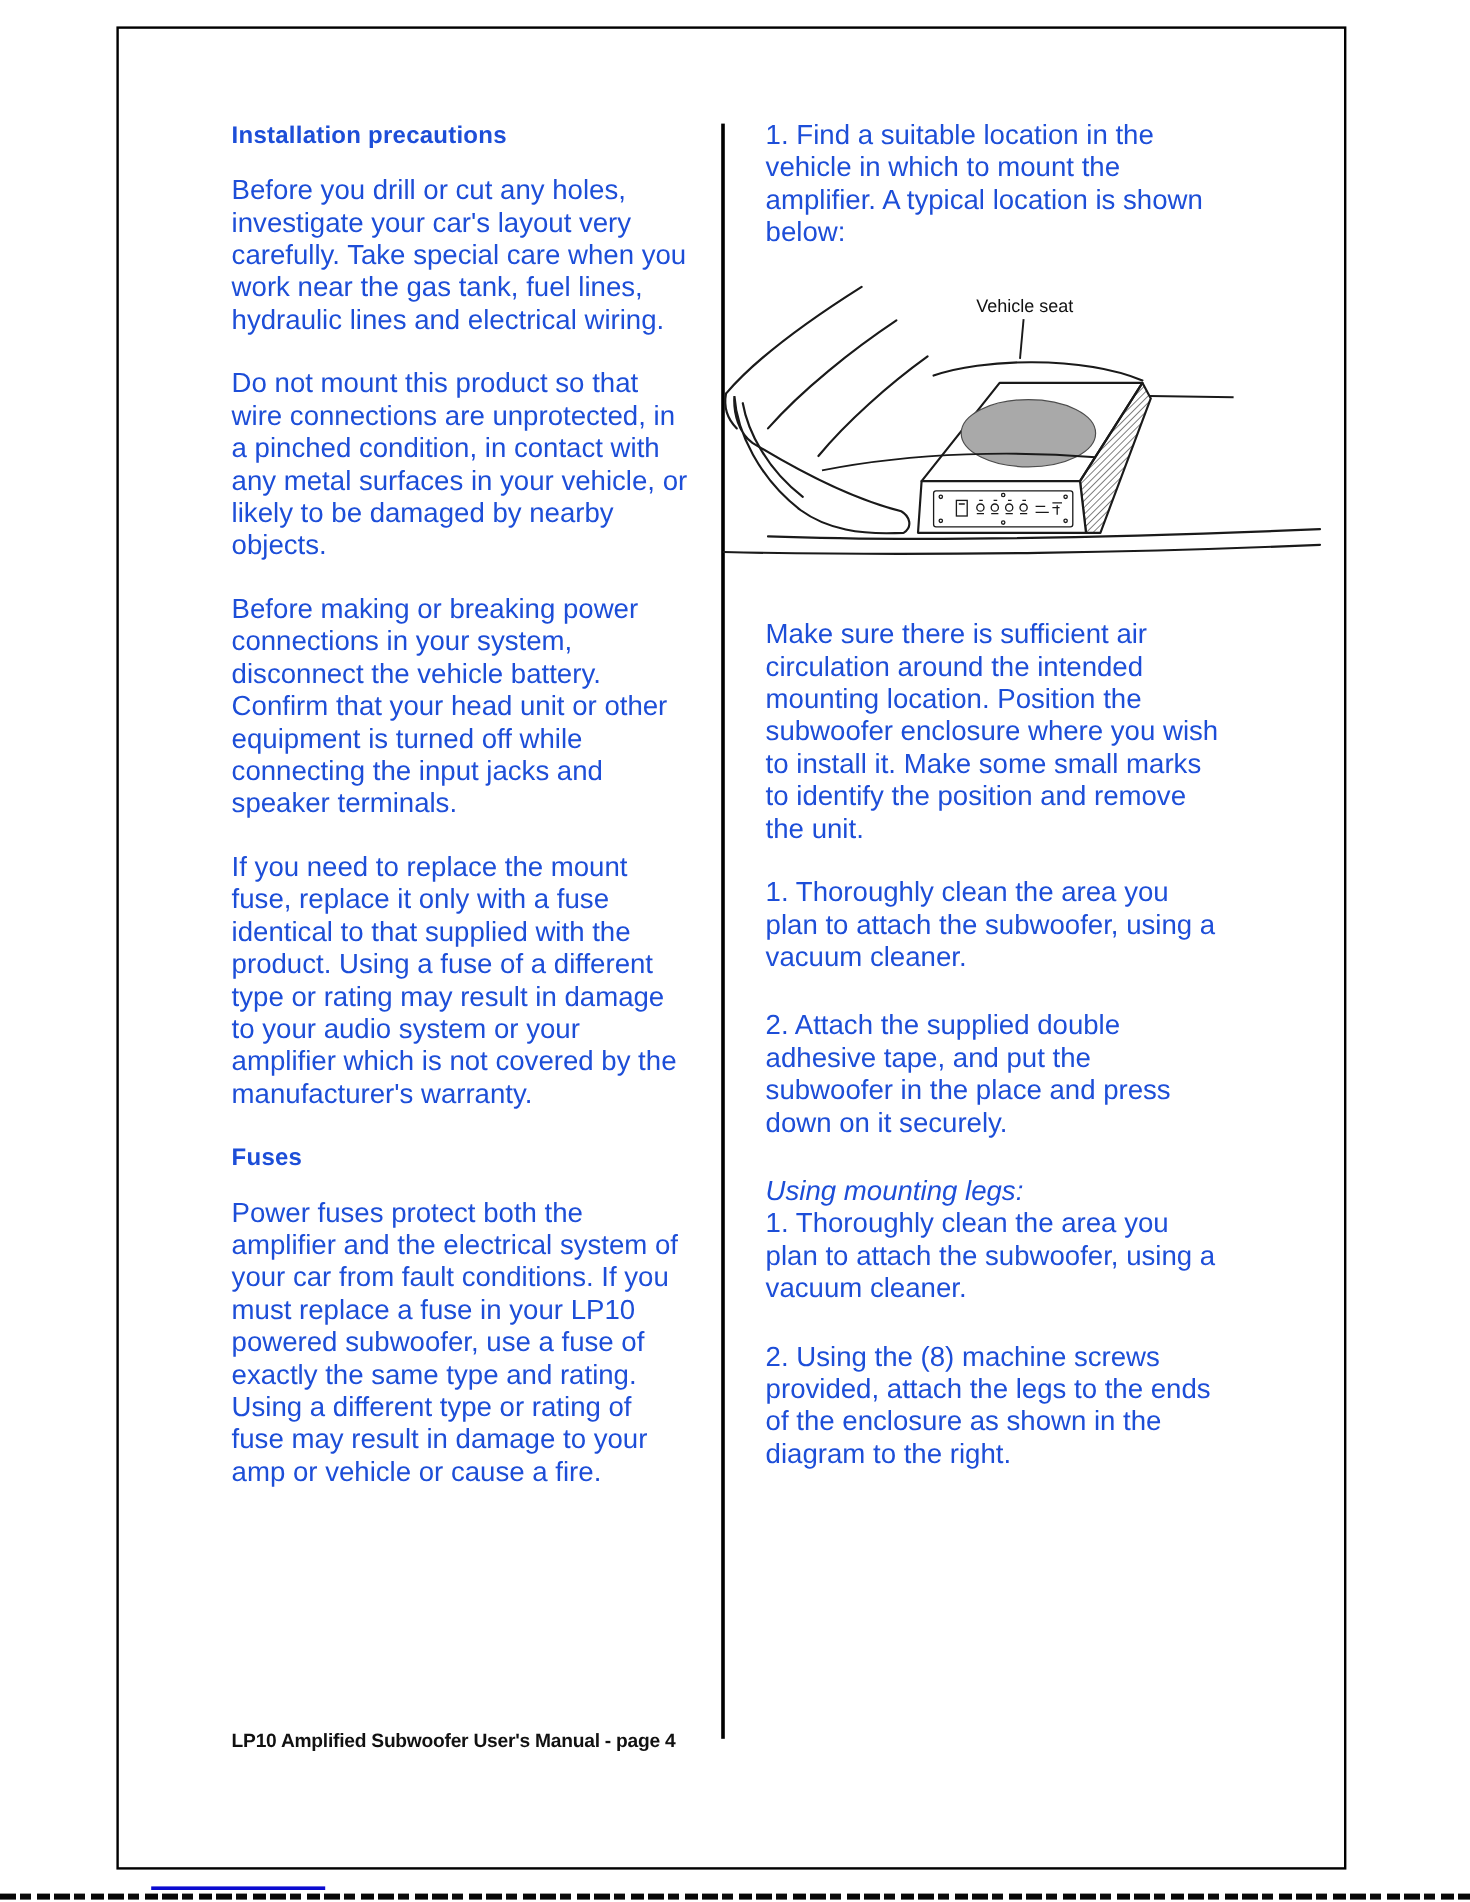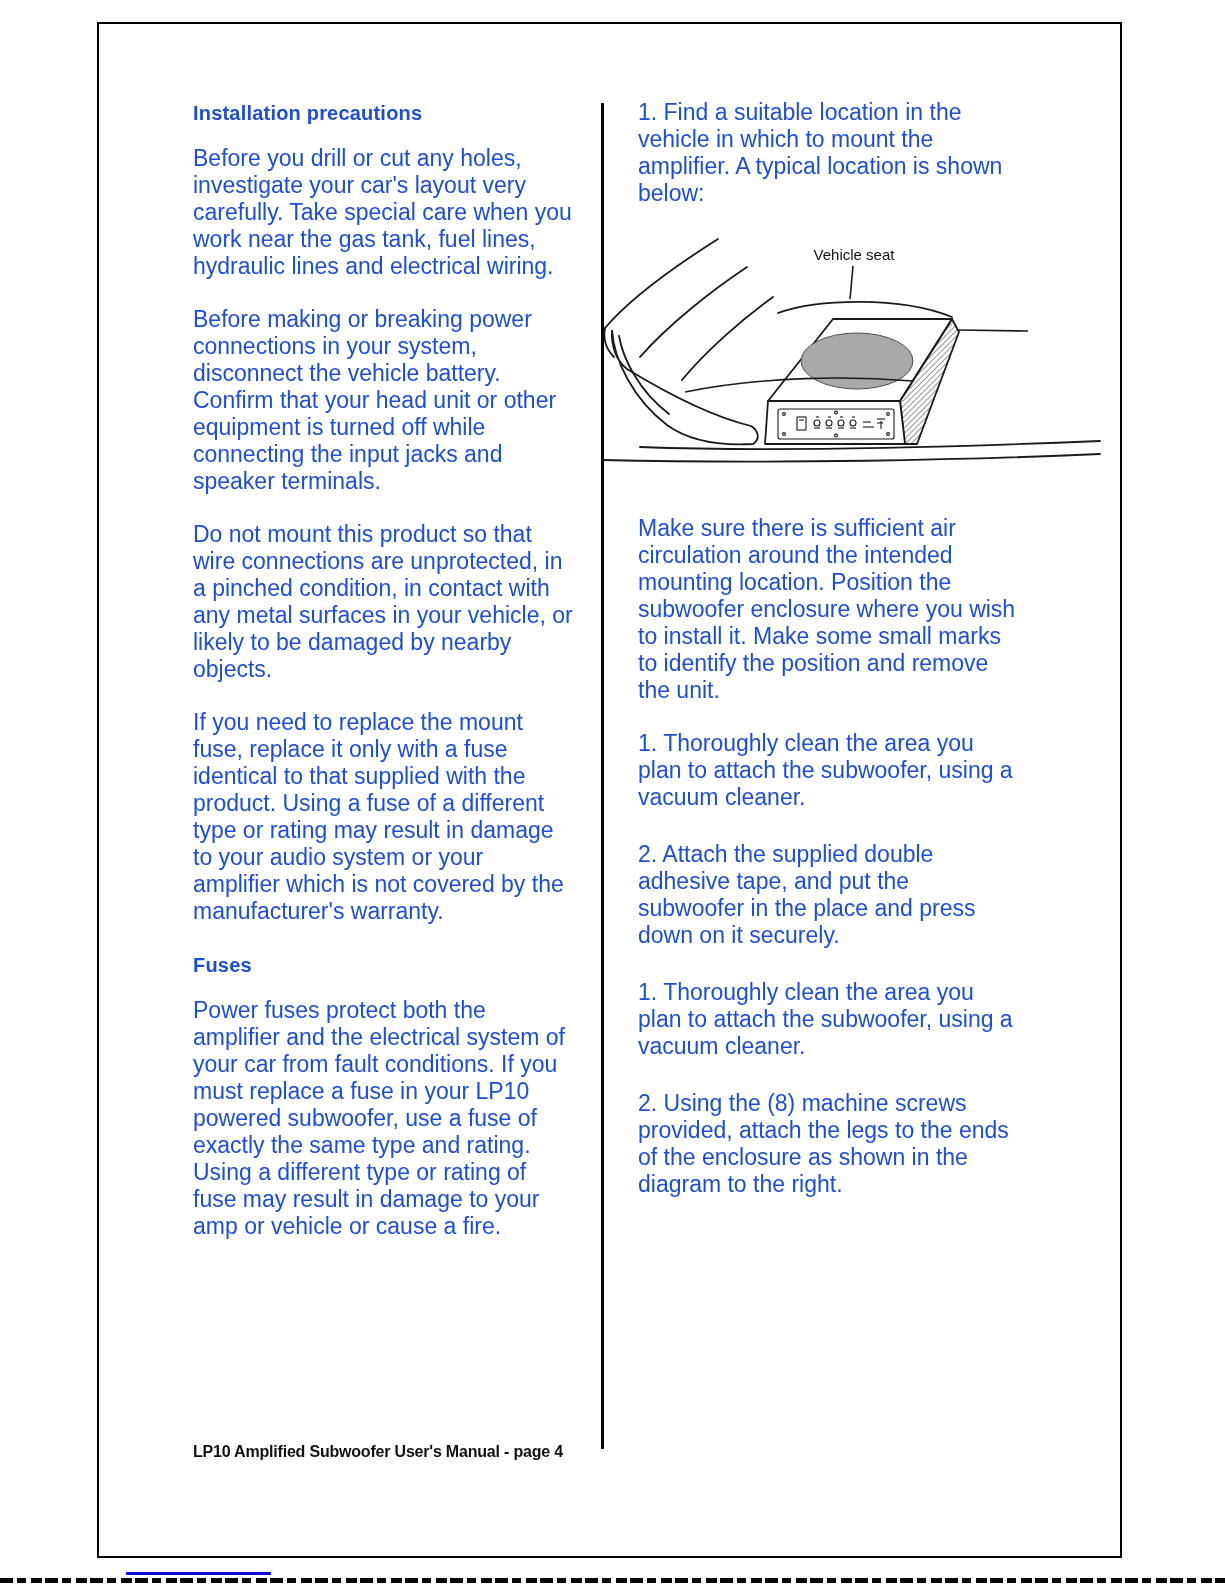--- a/index.html
+++ b/index.html
@@ -46,22 +46,22 @@
 </style>
 </head>
 <body>
 
 <div class="frame">
   <div class="divider"></div>
 
   <div class="col col-left">
     <h2>Installation precautions</h2>
     <p class="para">Before you drill or cut any holes, investigate your car's layout very carefully. Take special care when you work near the gas tank, fuel lines, hydraulic lines and electrical wiring.</p>
+    <p class="para">Do not mount this product so that wire connections are unprotected, in a pinched condition, in contact with any metal surfaces in your vehicle, or likely to be damaged by nearby objects.</p>
     <p class="para">Before making or breaking power connections in your system, disconnect the vehicle battery. Confirm that your head unit or other equipment is turned off while connecting the input jacks and speaker terminals.</p>
-    <p class="para">Do not mount this product so that wire connections are unprotected, in a pinched condition, in contact with any metal surfaces in your vehicle, or likely to be damaged by nearby objects.</p>
     <p class="para">If you need to replace the mount fuse, replace it only with a fuse identical to that supplied with the product. Using a fuse of a different type or rating may result in damage to your audio system or your amplifier which is not covered by the manufacturer's warranty.</p>
     <h2 class="fuses">Fuses</h2>
     <p class="para">Power fuses protect both the amplifier and the electrical system of your car from fault conditions. If you must replace a fuse in your LP10 powered subwoofer, use a fuse of exactly the same type and rating. Using a different type or rating of fuse may result in damage to your amp or vehicle or cause a fire.</p>
   </div>
 
   <div class="col col-right">
     <p class="para">1. Find a suitable location in the vehicle in which to mount the amplifier. A typical location is shown below:</p>
 
     <figure class="seat-fig">
       <svg width="520" height="250" viewBox="0 0 520 250" xmlns="http://www.w3.org/2000/svg">
@@ -133,20 +133,21 @@
     </figure>
 
     <p class="para">Make sure there is sufficient air circulation around the intended mounting location. Position the subwoofer enclosure where you wish to install it. Make some small marks to identify the position and remove the unit.</p>
 
     <div class="para tight">
       <div>1. Thoroughly clean the area you plan to attach the subwoofer, using a vacuum cleaner.</div>
     </div>
     <p class="para tight">2. Attach the supplied double adhesive tape, and put the subwoofer in the place and press down on it securely.</p>
 
     <div class="para tight">
+      <div class="em-line">Using mounting legs:</div>
       <div>1. Thoroughly clean the area you plan to attach the subwoofer, using a vacuum cleaner.</div>
     </div>
     <p class="para">2. Using the (8) machine screws provided, attach the legs to the ends of the enclosure as shown in the diagram to the right.</p>
   </div>
 
   <div class="footer">LP10 Amplified Subwoofer User's Manual - page 4</div>
 </div>
 
 <div class="blue-line"></div>
 <div class="scan-dash"></div>

